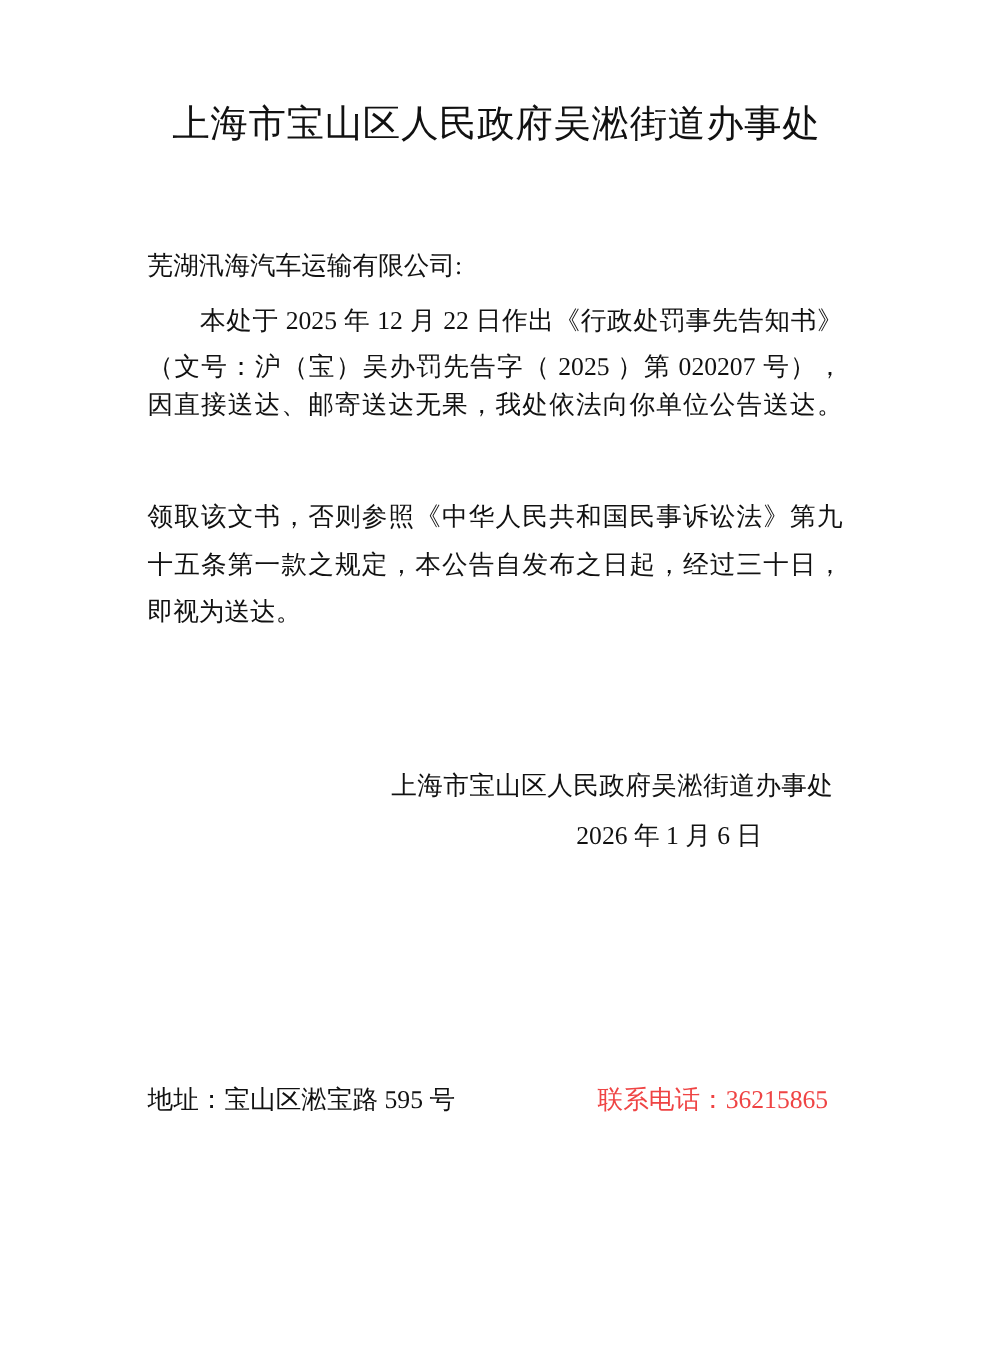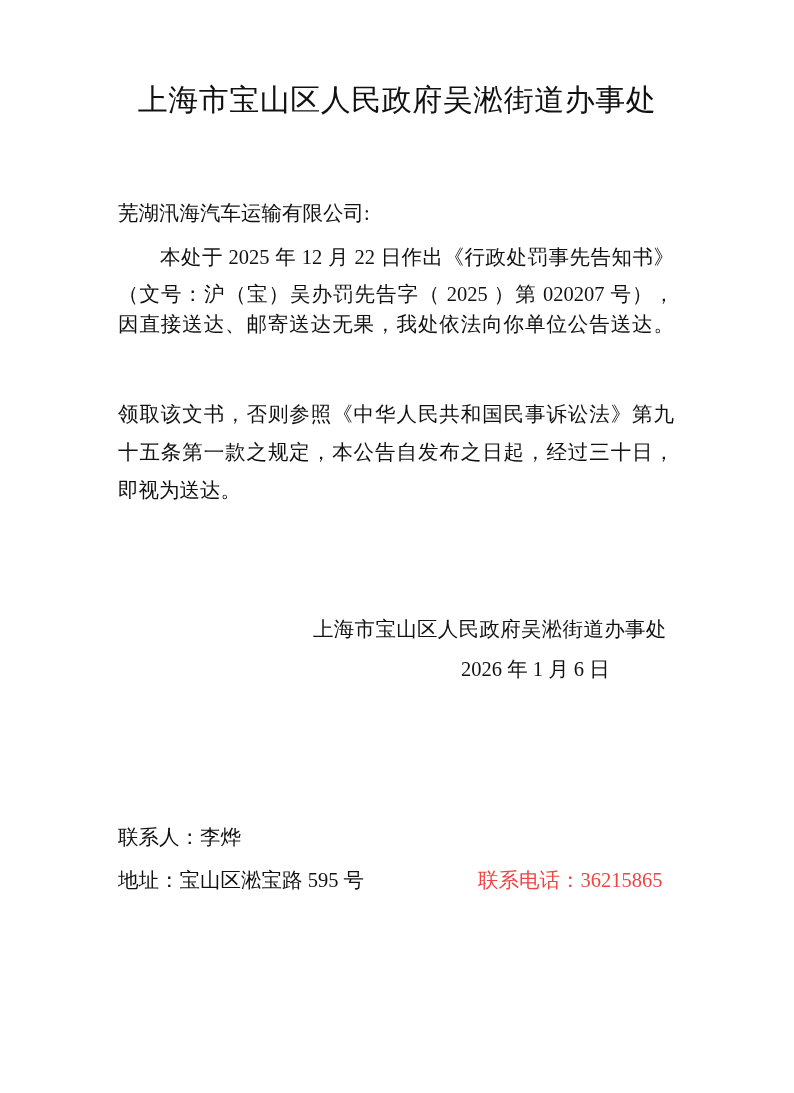--- a/index.html
+++ b/index.html
@@ -76,17 +76,16 @@
   <div class="text-line justify" style="top:280px;">（文号：沪（宝）吴办罚先告字（ 2025 ）第 020207 号），</div>
   <div class="text-line justify" style="top:310px;">因直接送达、邮寄送达无果，我处依法向你单位公告送达。</div>
 
   <div class="text-line justify" style="top:400px;font-family:Liberation Serif, serif;">领取该文书，否则参照《中华人民共和国民事诉讼法》第九</div>
   <div class="text-line justify" style="top:438px;">十五条第一款之规定，本公告自发布之日起，经过三十日，</div>
   <div class="text-line" style="top:476px;">即视为送达。</div>
 
   <div class="signature" style="left:313px; top:615px; letter-spacing:0.3px;">上海市宝山区人民政府吴淞街道办事处</div>
   <div class="signature" style="left:420px; top:655px;margin-left:41px;">2026 年 1 月 6 日</div>
 
-  <div class="text-line" style="top:823px;">联系人：李烨</div>
   <div class="text-line" style="top:866px;">地址：宝山区淞宝路 595 号</div>
   <div class="contact-phone" style="top:866px;">联系电话：36215865</div>
 
 </div>
 
 </body></html>

